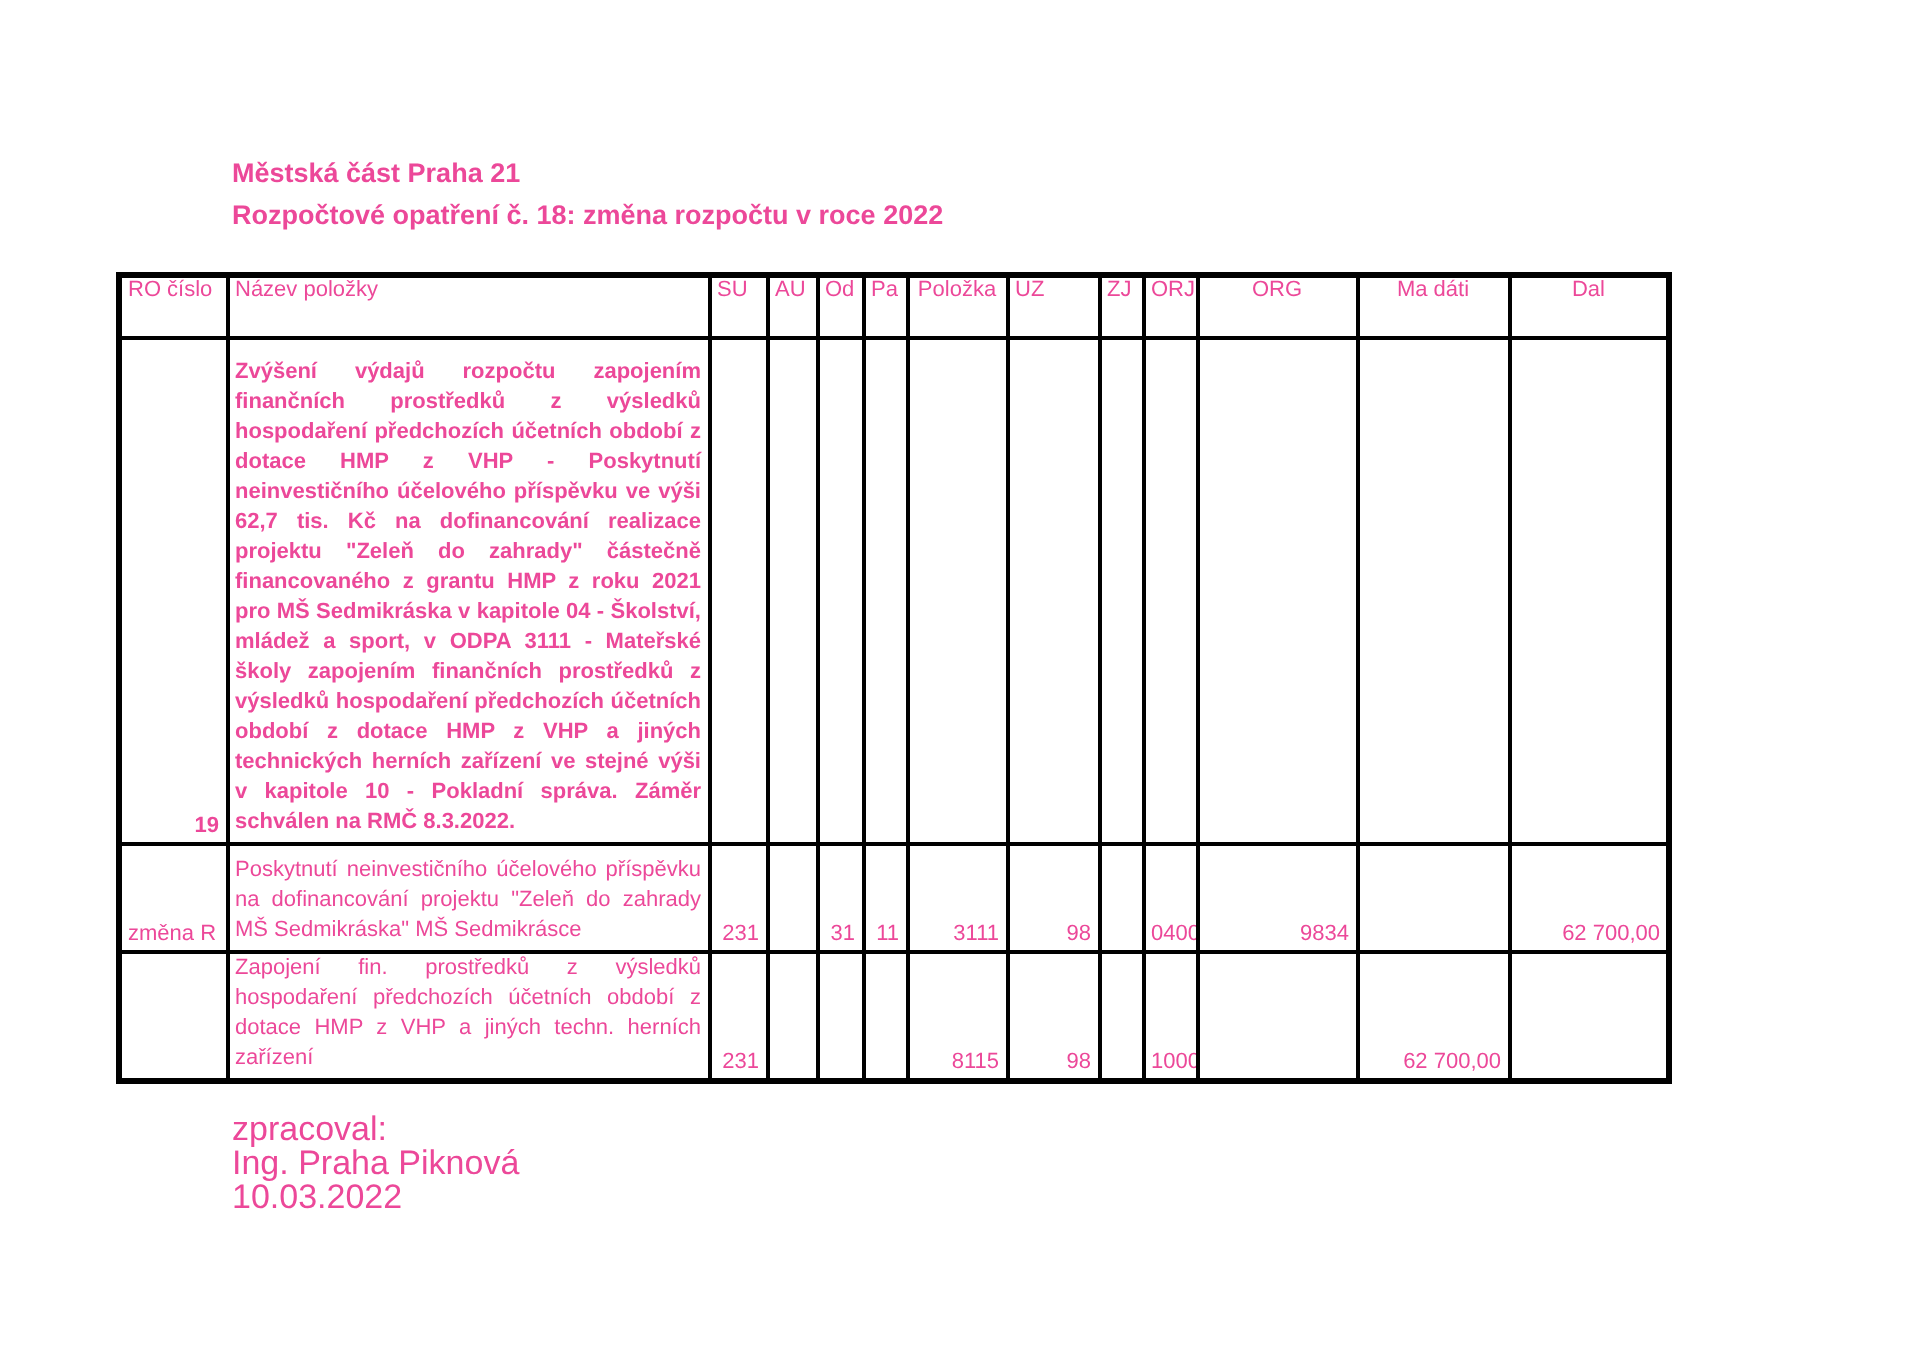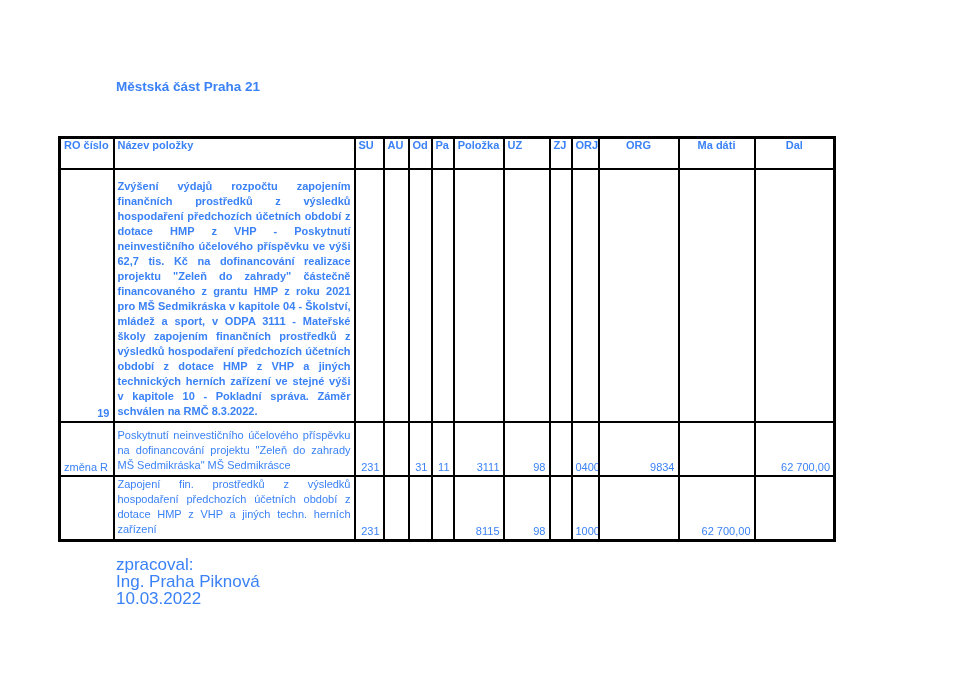--- a/index.html
+++ b/index.html
@@ -3,21 +3,21 @@
 <meta charset="utf-8">
 <style>
   * { margin: 0; padding: 0; box-sizing: border-box; }
   html, body { background: #ffffff; }
   .page {
     position: relative;
     width: 960px;
     height: 679px;
     background: #ffffff;
     font-family: "Liberation Sans", sans-serif;
-    color: #3b82f6;
+    color: #ec4899;
     overflow: hidden;
   }
   .title-block { position: absolute; left: 116px; top: 76px; }
   .title-line {
     font-size: 13.5px;
     font-weight: bold;
     line-height: 21px;
     white-space: nowrap;
   }
   table.budget {
@@ -29,21 +29,21 @@
     table-layout: fixed;
     border: 3px solid #000;
   }
   table.budget th, table.budget td {
     border: 2px solid #000;
     font-size: 11px;
     padding: 0 3px 2px 3px;
     overflow: hidden;
   }
   table.budget thead th {
-    font-weight: bold;
+    font-weight: normal;
     text-align: left;
     vertical-align: middle;
     height: 20px;
     padding-bottom: 17px;
     white-space: nowrap;
   }
   table.budget thead th.c { text-align: center; }
   table.budget tbody td { vertical-align: bottom; }
   tr.row-main  { height: 253px; }
   tr.row-sub1  { height: 54px; }
@@ -62,20 +62,21 @@
   .footer-block { position: absolute; left: 116px; top: 556px; }
   .footer-line { font-size: 17px; line-height: 17px; }
 </style>
 </head>
 <body>
 
 <div class="page">
 
   <div class="title-block">
     <div class="title-line">Městská část Praha 21</div>
+    <div class="title-line">Rozpočtové opatření č. 18: změna rozpočtu v roce 2022</div>
   </div>
 
   <table class="budget">
     <colgroup>
       <col style="width:54px">
         <col style="width:241px">
         <col style="width:29px">
       <col style="width:25px">
         <col style="width:23px">
         <col style="width:22px">

